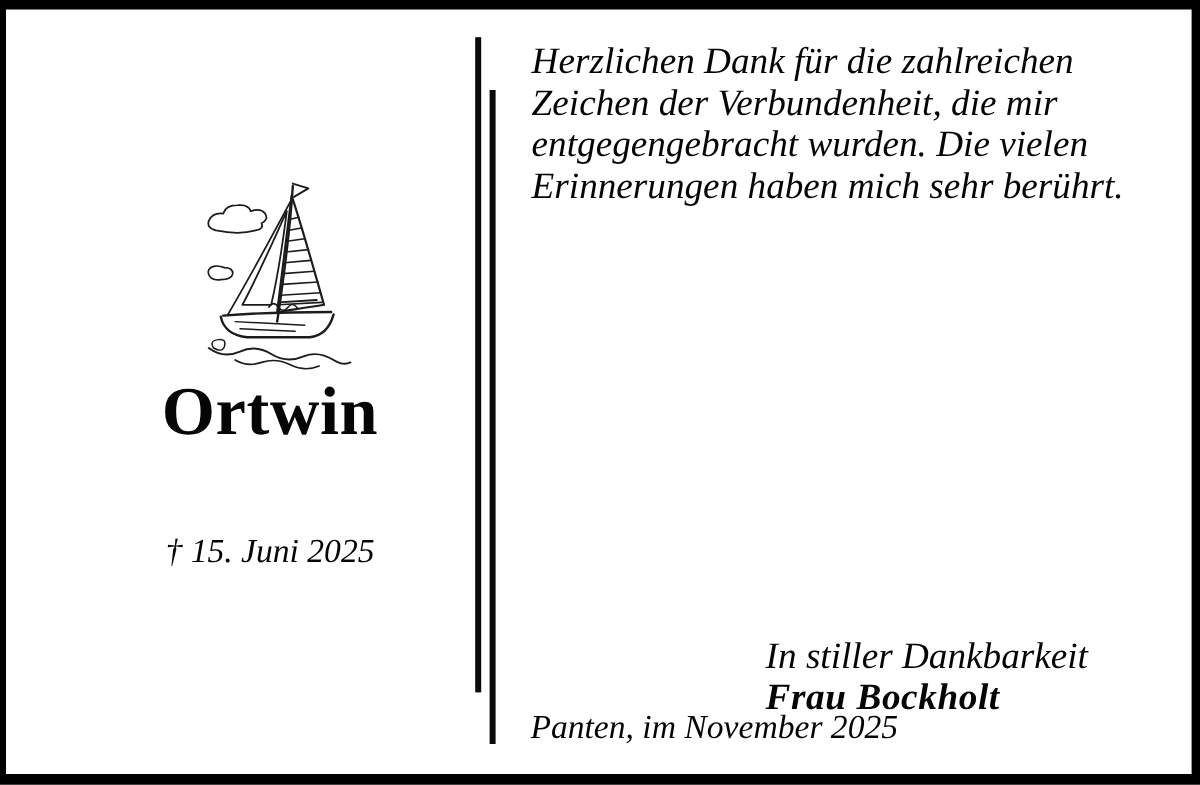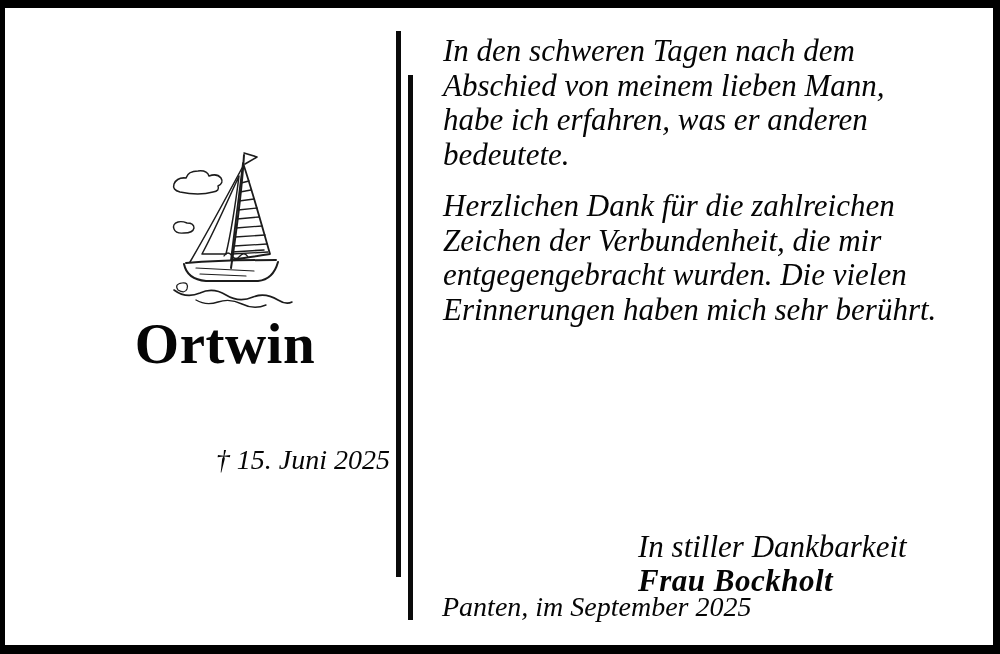--- a/index.html
+++ b/index.html
@@ -16,21 +16,21 @@
     pointer-events:none;
   }
   .boat-svg{position:absolute;left:166px;top:148px;width:130px;height:164px;}
   .name-block{
     position:absolute;left:60px;top:311px;width:330px;
     text-align:center;font-weight:bold;
     font-size:57px;line-height:65px;letter-spacing:0.5px;
   }
   .death-date{
     position:absolute;left:60px;top:444px;width:330px;
-    text-align:right;font-style:italic;font-size:28px;
+    text-align:center;font-style:italic;font-size:28px;
   }
   .rule{position:absolute;background:#0a0a0a;}
   .rule-a{left:396px;top:31px;width:5px;height:546px;}
   .rule-b{left:408px;top:75px;width:5px;height:545px;}
   .body-text{
     position:absolute;left:443px;top:34px;width:540px;
     font-style:italic;font-size:31px;line-height:34.5px;
   }
   .body-text p{margin:0;white-space:pre-line;}
   .body-text p + p{margin-top:17px;}
@@ -82,31 +82,27 @@
   <div class="name-block">
     <div>Ortwin</div>
   </div>
 
   <div class="death-date">† 15. Juni 2025</div>
 
   <div class="rule rule-a"></div>
   <div class="rule rule-b"></div>
 
   <div class="body-text">
-    <p>In den schweren Tagen nach dem
-Abschied von meinem lieben Mann,
-habe ich erfahren, was er anderen
-bedeutete.</p>
     <p>Herzlichen Dank für die zahlreichen
 Zeichen der Verbundenheit, die mir
 entgegengebracht wurden. Die vielen
 Erinnerungen haben mich sehr berührt.</p>
   </div>
 
   <div class="closing">
     <div>In stiller Dankbarkeit</div>
     <div class="sig">Frau Bockholt</div>
   </div>
 
-  <div class="place-date">Panten, im September 2025</div>
+  <div class="place-date">Panten, im November 2025</div>
 
   <div class="frame"></div>
 </div>
 
 </body></html>

